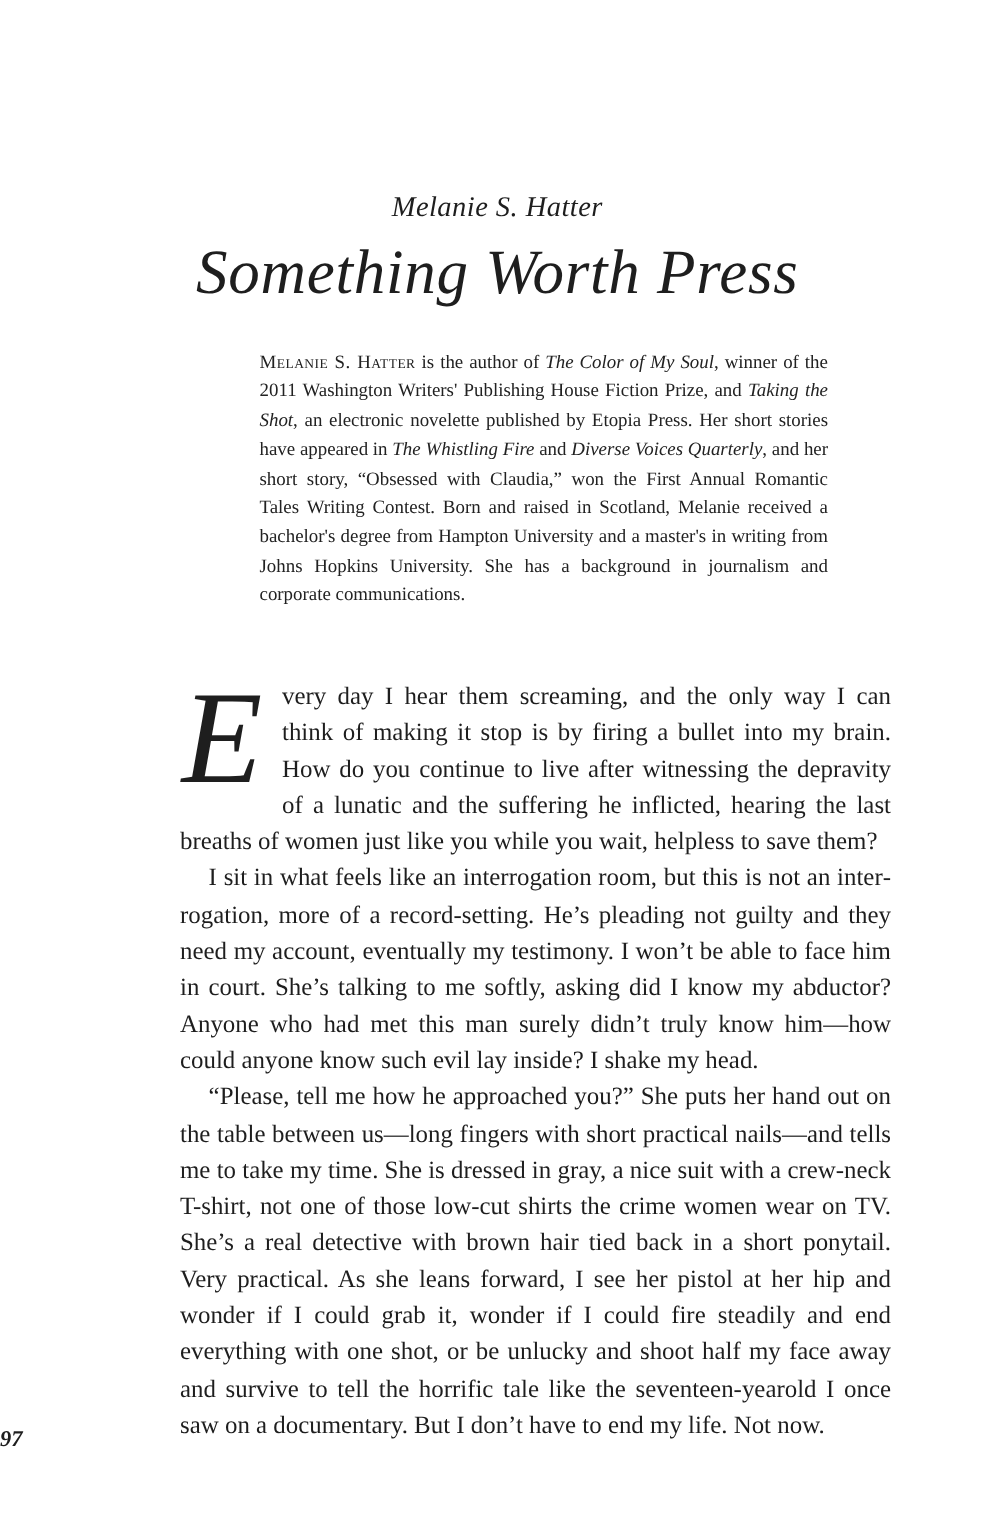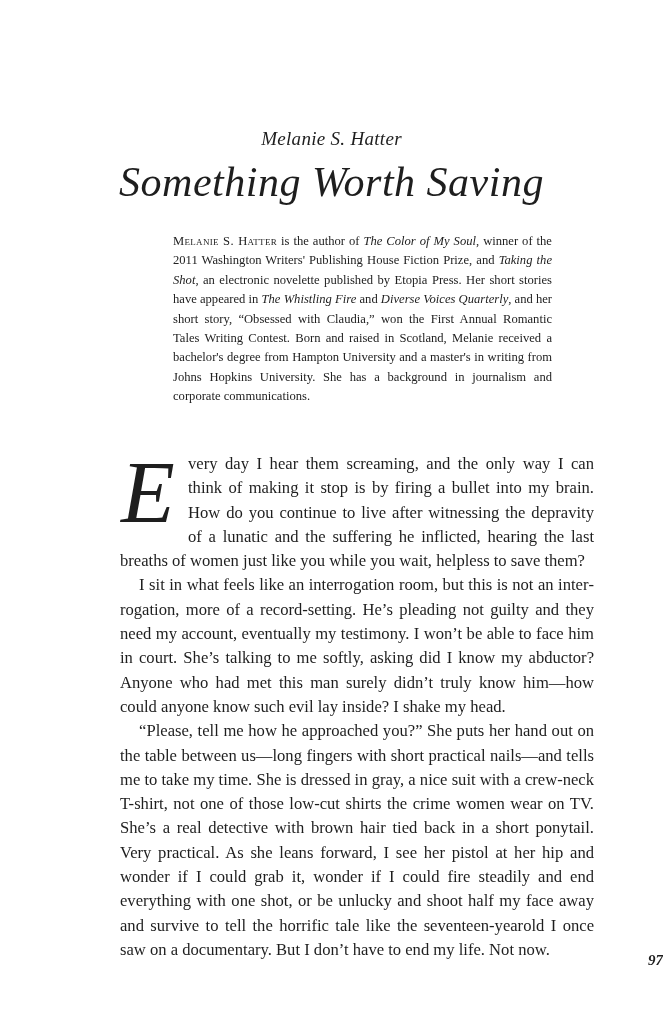--- a/index.html
+++ b/index.html
@@ -84,33 +84,33 @@
     padding-top: 4px;
     width: 56px;
     text-align: center;
     color: #1e1e1e;
   }
   .page-number {
     position: absolute;
     top: 952px;
     left: 0;
     width: 663px;
-    text-align: right;
+    text-align: left;
     font-family: "Liberation Serif", serif;
     font-style: italic;
     font-weight: bold;
     font-size: 15px;
     color: #1e1e1e;
   }
 </style>
 </head>
 <body>
 
 <div class="author-heading">Melanie S. Hatter</div>
-<div class="story-title">Something Worth Saving</div>
+<div class="story-title">Something Worth Press</div>
 
 <div class="bio"><span class="sc">Melanie S. Hatter</span><span> is the author of </span><i>The Color of My Soul</i><span>, winner of the 2011 Washington Writers' Publishing House Fiction Prize, and </span><i>Taking the Shot</i><span>, an electronic novelette published by Etopia Press. Her short stories have appeared in </span><i>The Whistling Fire</i><span> and </span><i>Diverse Voices Quarterly</i><span>, and her short story, “Obsessed with Claudia,” won the First Annual Romantic Tales Writing Contest. Born and raised in Scotland, Melanie received a bachelor's degree from Hampton University and a master's in writing from Johns Hopkins University. She has a background in journalism and corporate communications.</span></div>
 
 <div class="body-text">
   <p class="first"><span class="dropcap">E</span><span>very day I hear them screaming, and the only way I can think of making it stop is by firing a bullet into my brain. How do you continue to live after witnessing the depravity of a lunatic and the suffering he inflicted, hearing the last breaths of women just like you while you wait, helpless to save them?</span></p>
   <p>I sit in what feels like an interrogation room, but this is not an inter­rogation, more of a record-setting. He’s pleading not guilty and they need my account, eventually my testimony. I won’t be able to face him in court. She’s talking to me softly, asking did I know my abductor? Anyone who had met this man surely didn’t truly know him—how could anyone know such evil lay inside? I shake my head.</p>
   <p>“Please, tell me how he approached you?” She puts her hand out on the table between us—long fingers with short practical nails—and tells me to take my time. She is dressed in gray, a nice suit with a crew-neck T-shirt, not one of those low-cut shirts the crime women wear on TV. She’s a real detective with brown hair tied back in a short ponytail. Very practical. As she leans forward, I see her pistol at her hip and wonder if I could grab it, wonder if I could fire steadily and end everything with one shot, or be unlucky and shoot half my face away and survive to tell the horrific tale like the seventeen-year­old I once saw on a documentary. But I don’t have to end my life. Not now.</p>
 </div>
 
 <div class="page-number">97</div>

